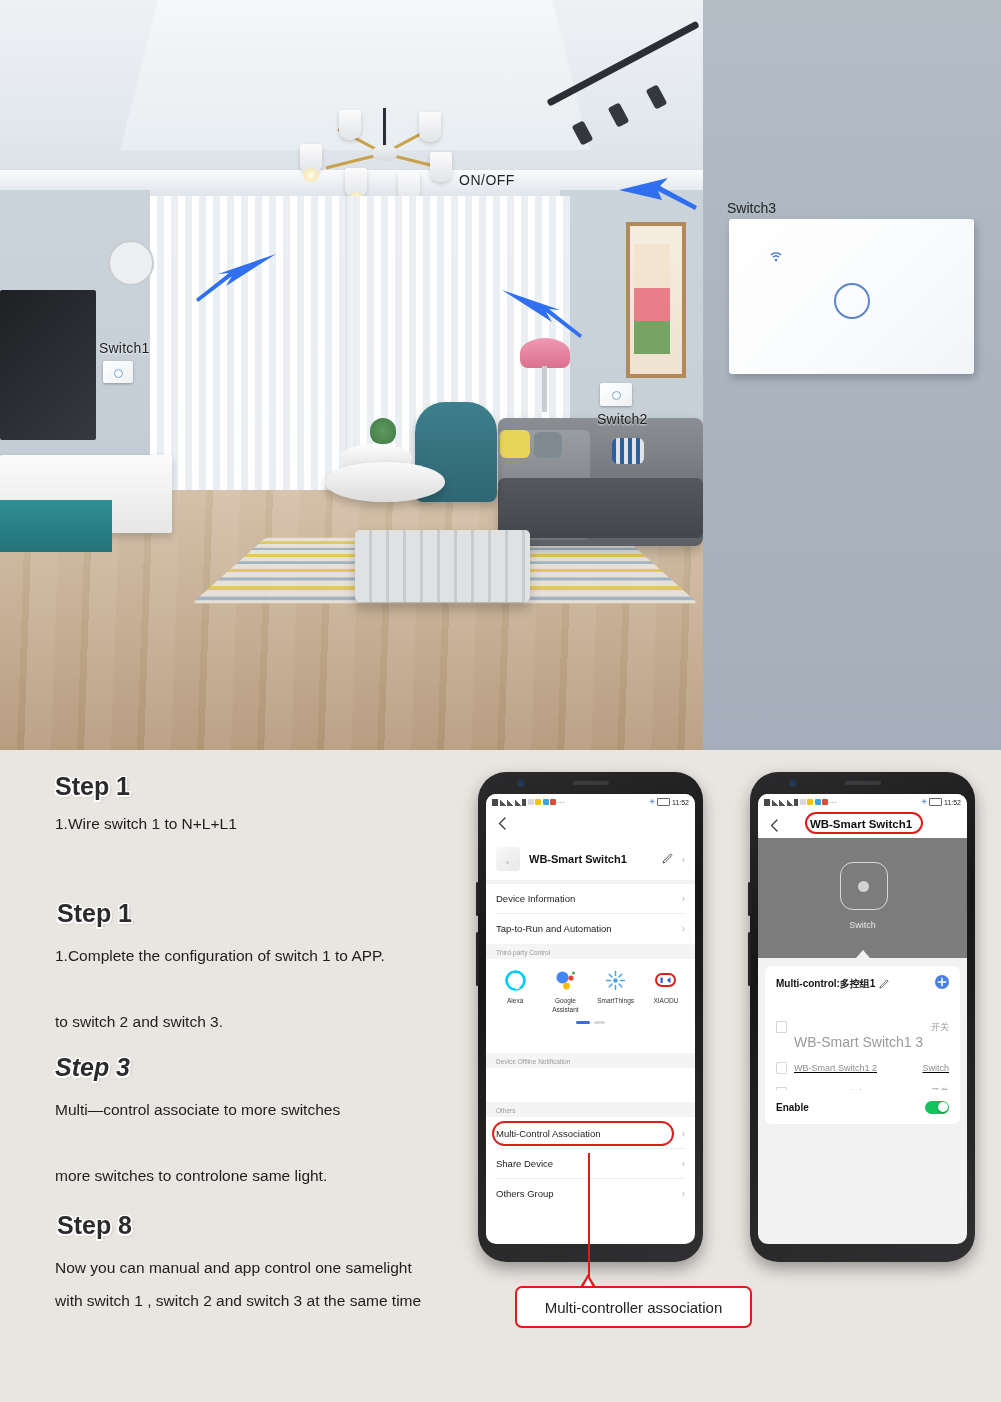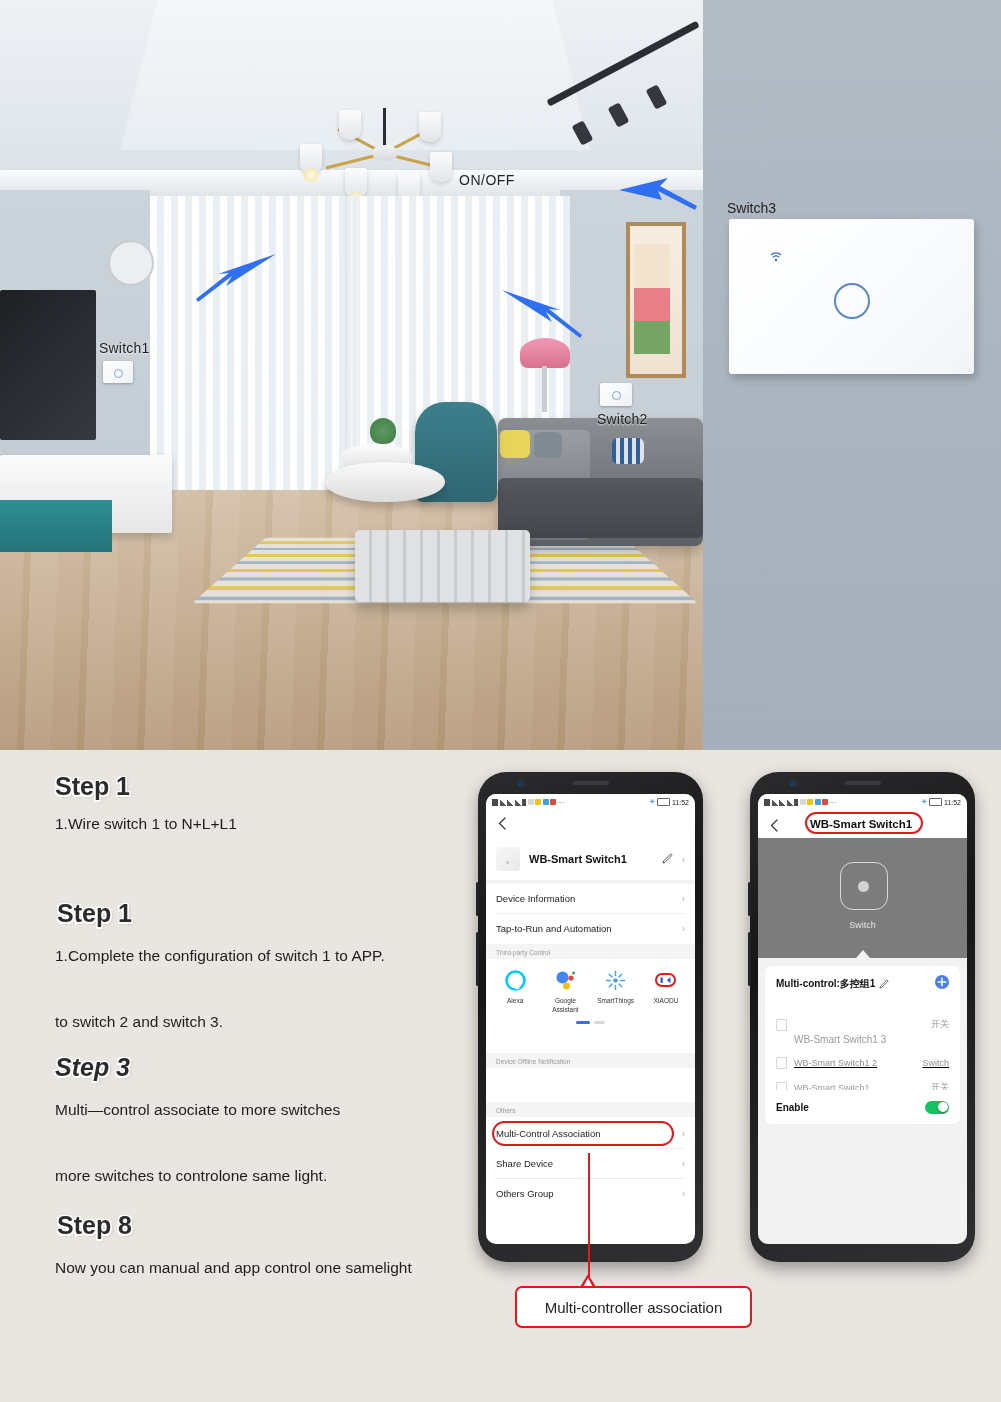--- a/index.html
+++ b/index.html
@@ -324,20 +324,21 @@
   <div class="step-title" style="left:57px;top:149px;">Step 1</div>
   <div class="step-body" style="left:55px;top:189px;">1.Complete the configuration of switch 1 to APP.</div>
   <div class="step-body" style="left:55px;top:255px;">   to switch 2 and switch 3.</div>
 
   <div class="step-title" style="left:55px;top:303px;font-style:italic;">Step 3</div>
   <div class="step-body" style="left:55px;top:343px;">Multi—control associate to more switches</div>
   <div class="step-body" style="left:55px;top:409px;">more switches to controlone same light.</div>
 
   <div class="step-title" style="left:57px;top:461px;">Step 8</div>
   <div class="step-body" style="left:55px;top:501px;">Now you can manual and app control one samelight</div>
+  <div class="step-body" style="left:55px;top:534px;">with switch 1 , switch 2 and switch 3 at the same time</div>
 </div>
 
 <div class="phone" style="left:478px;top:772px;">
   <div class="phone-btn" style="top:110px;height:34px;"></div>
   <div class="phone-btn" style="top:160px;height:54px;"></div>
   <div class="phone-cam"></div>
   <div class="phone-speaker"></div>
 
   <div class="phone-screen">
 
@@ -525,21 +526,21 @@
         <span>
           <svg width="14" height="14" viewBox="0 0 14 14">
               <circle cx="7" cy="7" r="7" fill="#4a7fe8"></circle>
               <path d="M7 3.2 V10.8 M3.2 7 H10.8" stroke="#fff" stroke-width="1.5" stroke-linecap="round"></path>
             </svg>
         </span>
       </div>
 
       <div style="display:flex;align-items:center;padding:6px 11px;gap:7px;">
         <span style="width:9px;height:10px;border:1px solid #d6d6d6;border-radius:1px;"></span>
-        <span style="flex:1;font-size:10px;color:#9a9a9a;margin-top:30px;">WB-Smart Switch1 3</span>
+        <span style="flex:1;font-size:14px;color:#9a9a9a;margin-top:30px;">WB-Smart Switch1 3</span>
         <span style="font-size:9px;color:#9a9a9a;">开关</span>
       </div>
       <div style="display:flex;align-items:center;padding:6px 11px;gap:7px;text-decoration:underline;">
         <span style="width:9px;height:10px;border:1px solid #d6d6d6;border-radius:1px;"></span>
         <span style="flex:1;font-size:9px;color:#8e8e8e;">WB-Smart Switch1 2</span>
         <span style="font-size:9px;color:#8e8e8e;">Switch</span>
       </div>
       <div style="display:flex;align-items:center;padding:6px 11px;gap:7px;">
         <span style="width:9px;height:10px;border:1px solid #d6d6d6;border-radius:1px;"></span>
         <span style="flex:1;font-size:9px;color:#9a9a9a;">WB-Smart Switch1</span>

